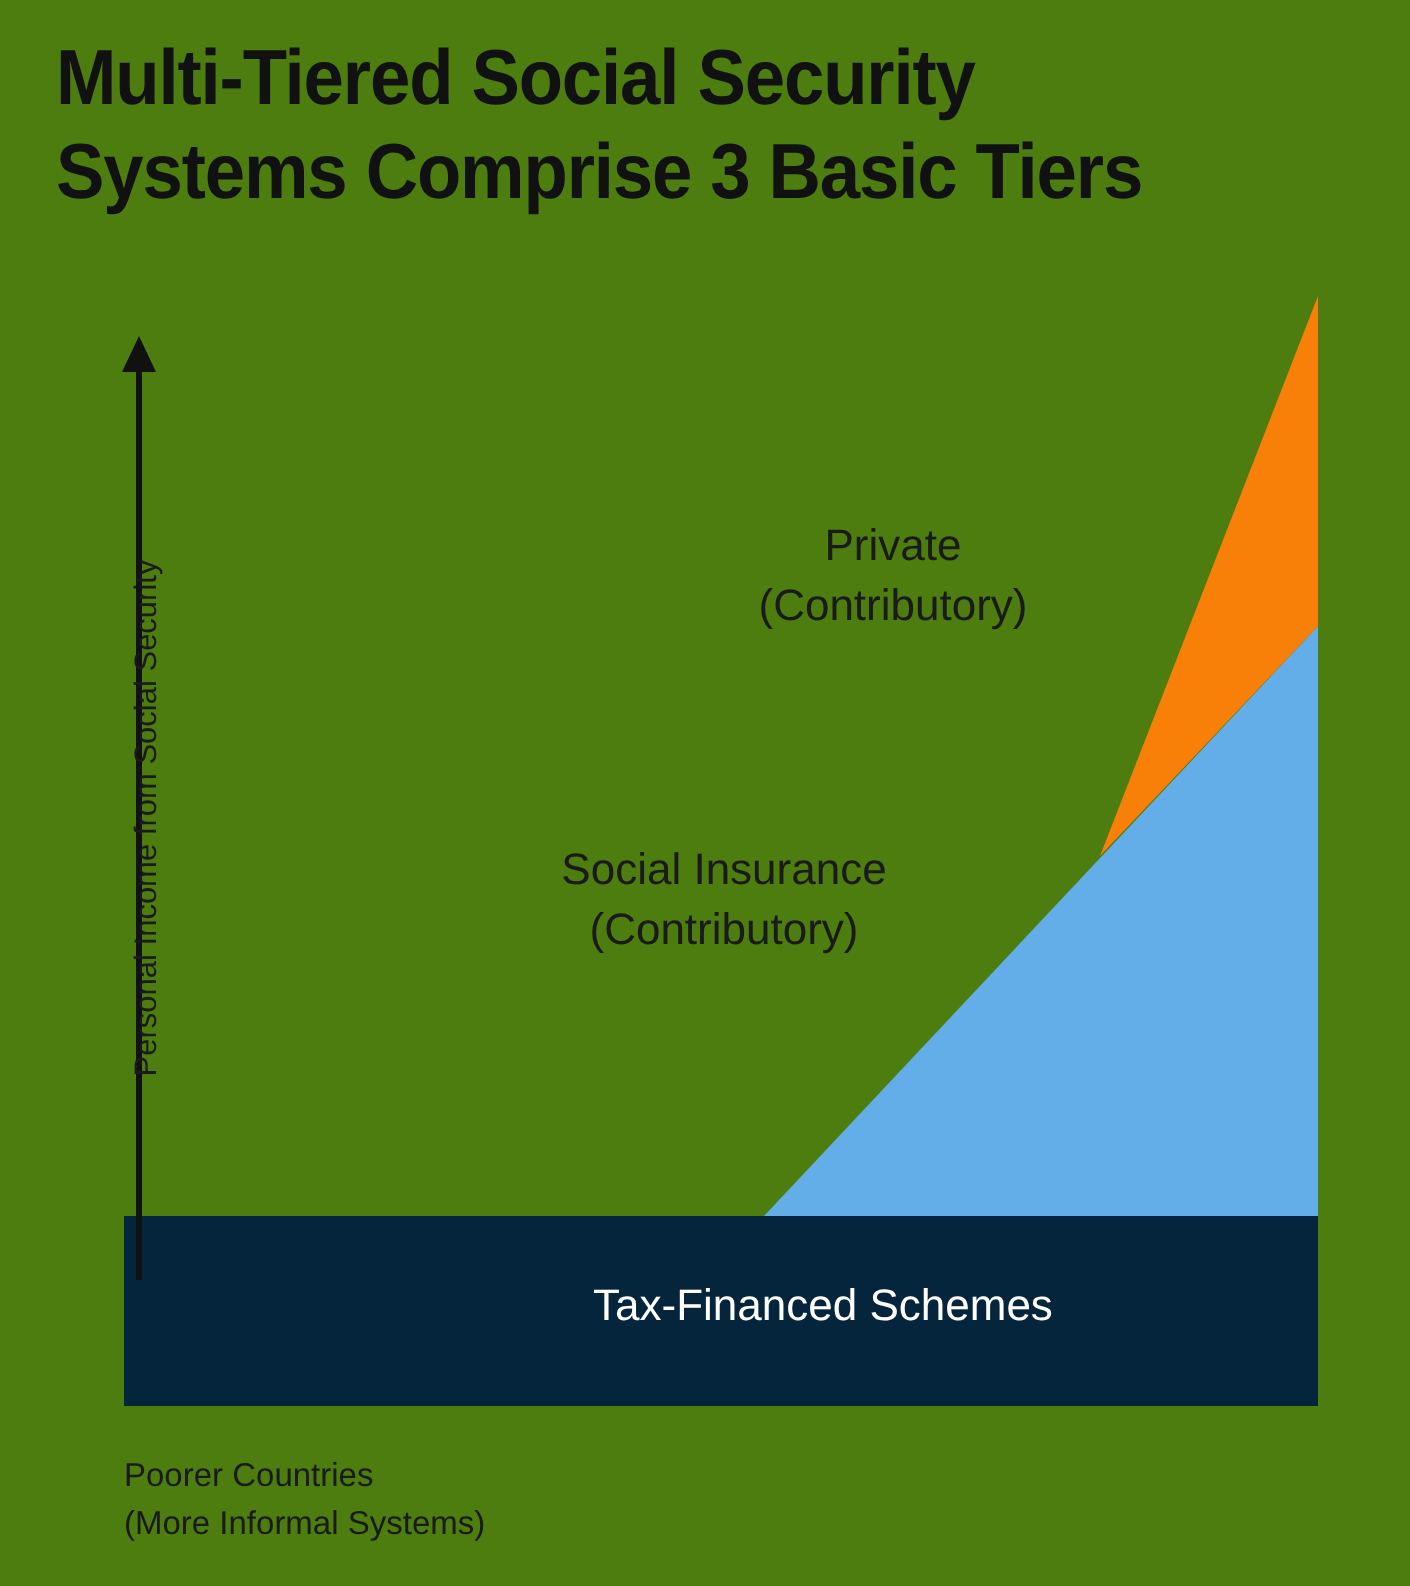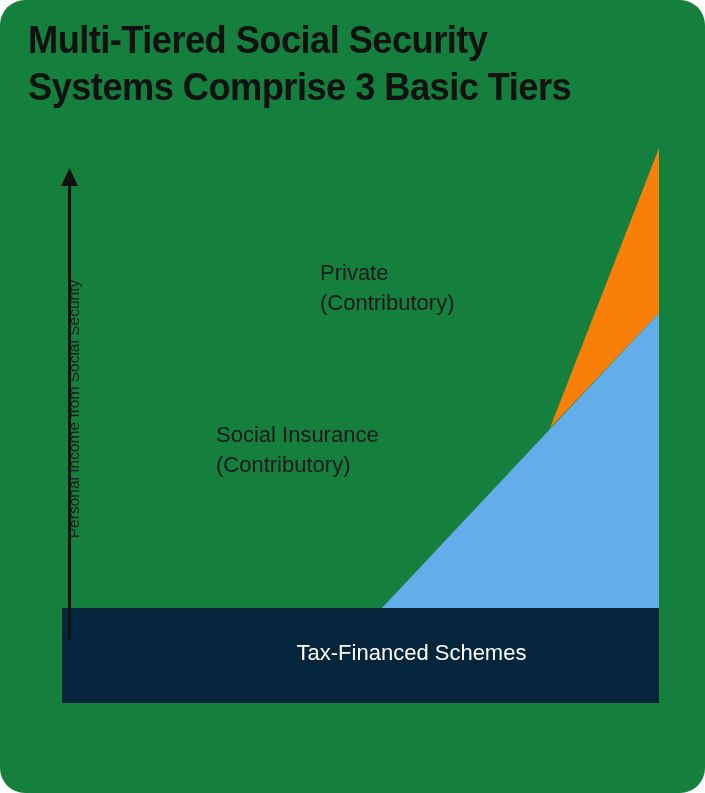--- a/index.html
+++ b/index.html
@@ -16,22 +16,21 @@
     font-family: "DejaVu Sans", sans-serif;
     -webkit-font-smoothing: antialiased;
   }
 
   #figure {
     position: absolute;
     left: 0;
     top: 0;
     width: 705px;
     height: 793px;
-    background: #15803d;
-    border-radius: 25px;
+    background: #4d7c0f;
   }
 
   
   #chart-title {
     position: absolute;
     left: 28px;
     top: 16px;
     width: 660px;
     margin: 0;
     font-family: "Liberation Sans Narrow", "Liberation Sans", sans-serif;
@@ -71,21 +70,21 @@
   }
 
   
   .wedge-label {
     position: absolute;
     font-family: "Liberation Sans", sans-serif;
     font-size: 22px;
     line-height: 30px;
     color: #1a1a1a;
     white-space: pre-line;
-    text-align: left;
+    text-align: center;
   }
   #label-private {
     left: 320px;
     top: 258px;
     width: 253px;
   }
   #label-social-insurance {
     left: 216px;
     top: 420px;
     width: 292px;
@@ -145,15 +144,17 @@
   <div id="y-axis-label">Personal Income from Social Security</div>
 
   <div class="wedge-label" id="label-private">Private
 (Contributory)</div>
 
   <div class="wedge-label" id="label-social-insurance">Social Insurance
 (Contributory)</div>
 
   <div id="label-tax-financed" style="color: rgb(255, 255, 255);">Tax-Financed Schemes</div>
 
+  <div class="x-tick-label" id="x-label-left">Poorer Countries
+(More Informal Systems)</div>
 
 
 </div>
 
 </body></html>

